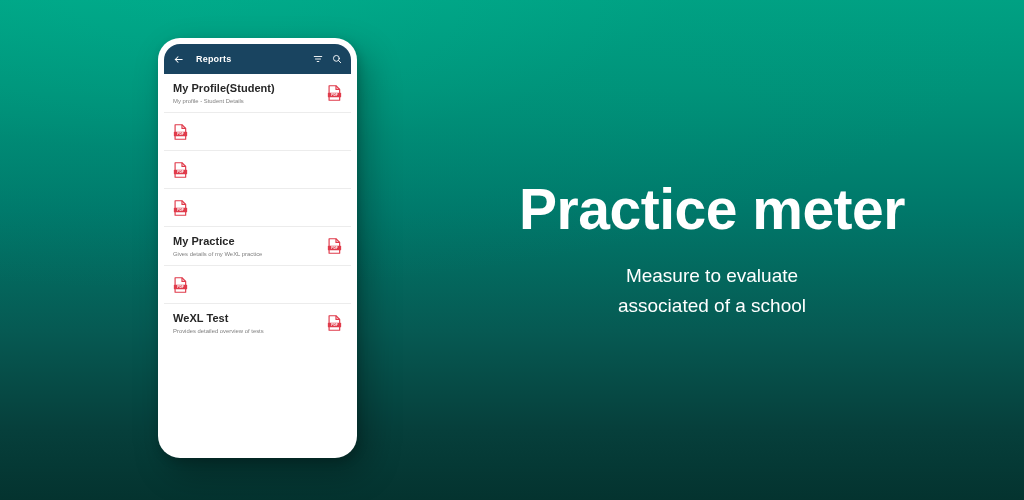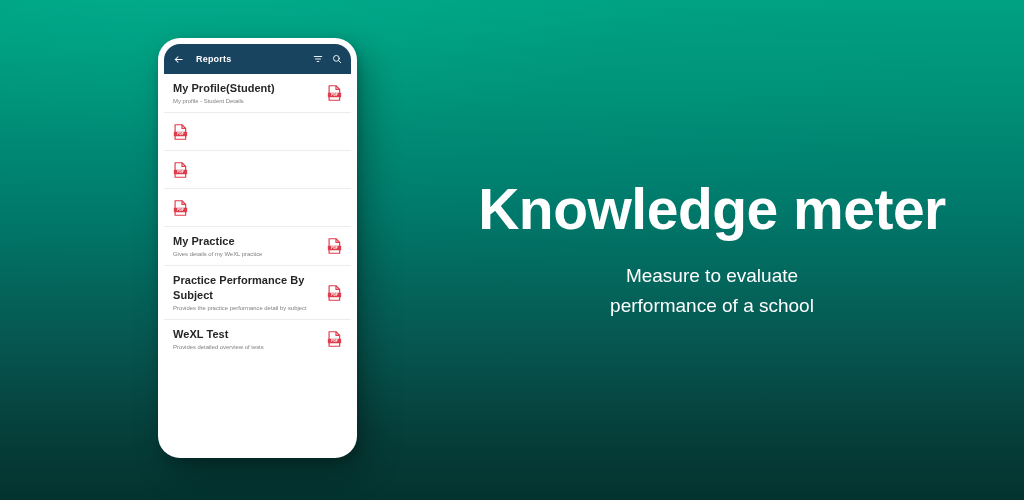--- a/index.html
+++ b/index.html
@@ -218,24 +218,20 @@
               <div class="t-sub">Gives details of my WeXL practice</div>
             </div>
             <span class="pdf"><svg width="15" height="16" viewBox="0 0 24 26" fill="none">
                 <path d="M3.2 1.2h11.2l6 6v17.6H3.2z" fill="#ffffff" stroke="#E03B4B" stroke-width="1.9" stroke-linejoin="round"></path>
                 <path d="M14.4 1.2v6h6" fill="none" stroke="#E03B4B" stroke-width="1.9" stroke-linejoin="round"></path>
                 <rect x="1.2" y="12.6" width="21.6" height="7.4" rx="1.1" fill="#E03B4B"></rect>
                 <text x="12" y="18.4" font-family="Liberation Sans, sans-serif" font-size="5.4" font-weight="bold" fill="#ffffff" text-anchor="middle">PDF</text>
               </svg></span>
           </div>
           <div class="row">
-            <div class="texts">
-              <div class="t-title">Practice Performance By Subject</div>
-              <div class="t-sub">Provides the practice performance detail by subject</div>
-            </div>
             <span class="pdf"><svg width="15" height="16" viewBox="0 0 24 26" fill="none">
                 <path d="M3.2 1.2h11.2l6 6v17.6H3.2z" fill="#ffffff" stroke="#E03B4B" stroke-width="1.9" stroke-linejoin="round"></path>
                 <path d="M14.4 1.2v6h6" fill="none" stroke="#E03B4B" stroke-width="1.9" stroke-linejoin="round"></path>
                 <rect x="1.2" y="12.6" width="21.6" height="7.4" rx="1.1" fill="#E03B4B"></rect>
                 <text x="12" y="18.4" font-family="Liberation Sans, sans-serif" font-size="5.4" font-weight="bold" fill="#ffffff" text-anchor="middle">PDF</text>
               </svg></span>
           </div>
           <div class="row">
             <div class="texts">
               <div class="t-title">WeXL Test</div>
@@ -248,20 +244,20 @@
                 <text x="12" y="18.4" font-family="Liberation Sans, sans-serif" font-size="5.4" font-weight="bold" fill="#ffffff" text-anchor="middle">PDF</text>
               </svg></span>
           </div>
         </div>
       <div class="fade"></div>
 
     </div>
   </div>
 
   <div id="hero">
-    <div class="headline">Knowledge meter</div>
+    <div class="headline">Practice meter</div>
     <div class="sub">
       <div>Measure to evaluate</div>
-      <div>performance of a school</div>
+      <div>associated of a school</div>
     </div>
   </div>
 
 </div>
 
 </body></html>

